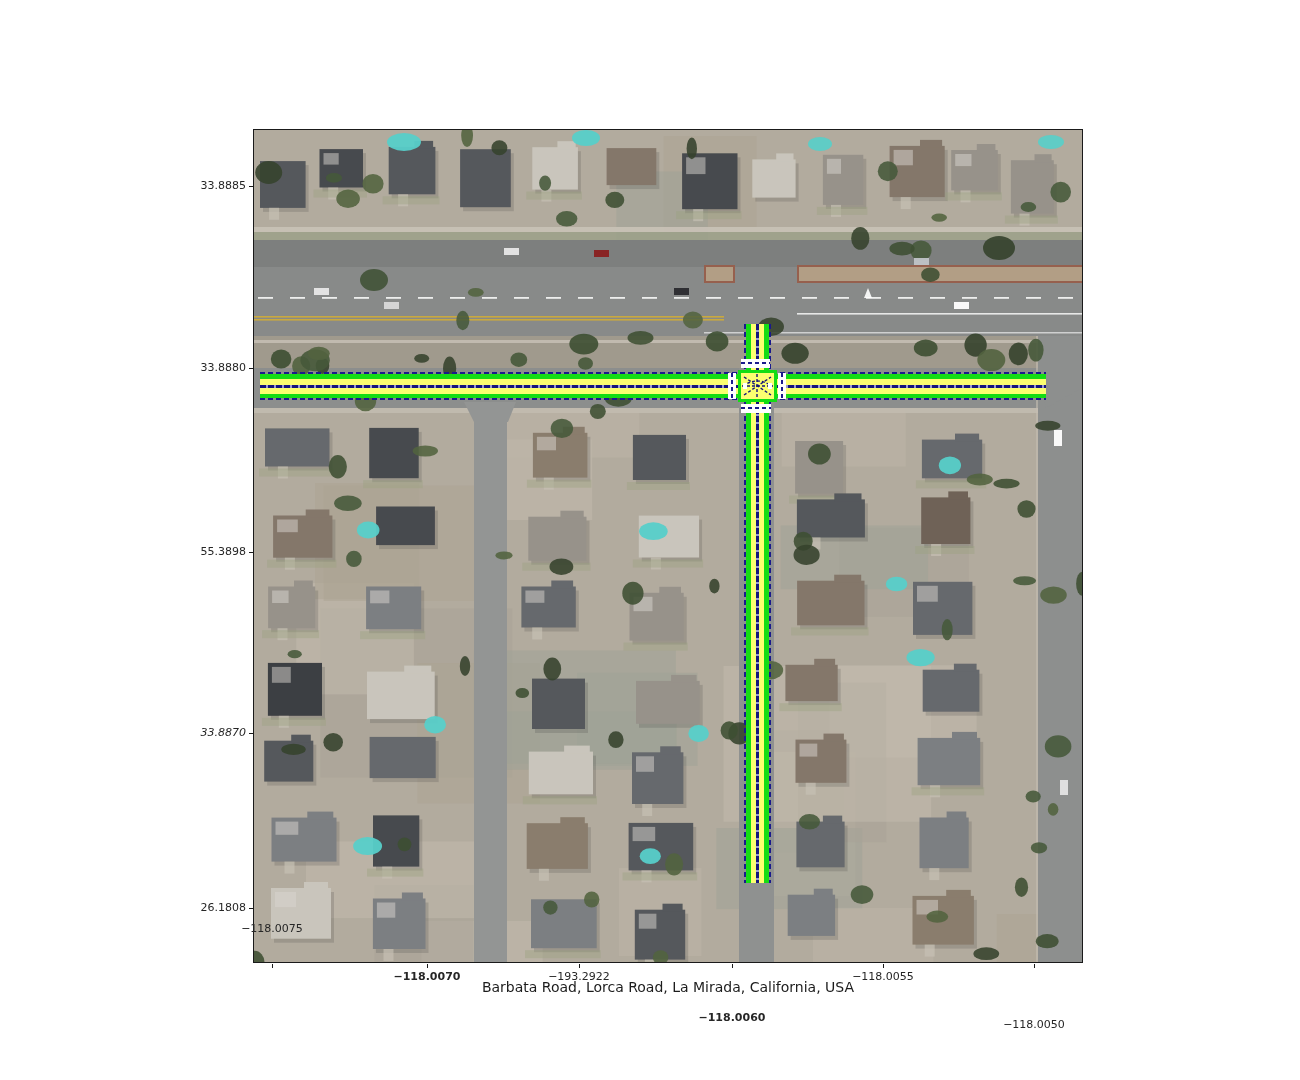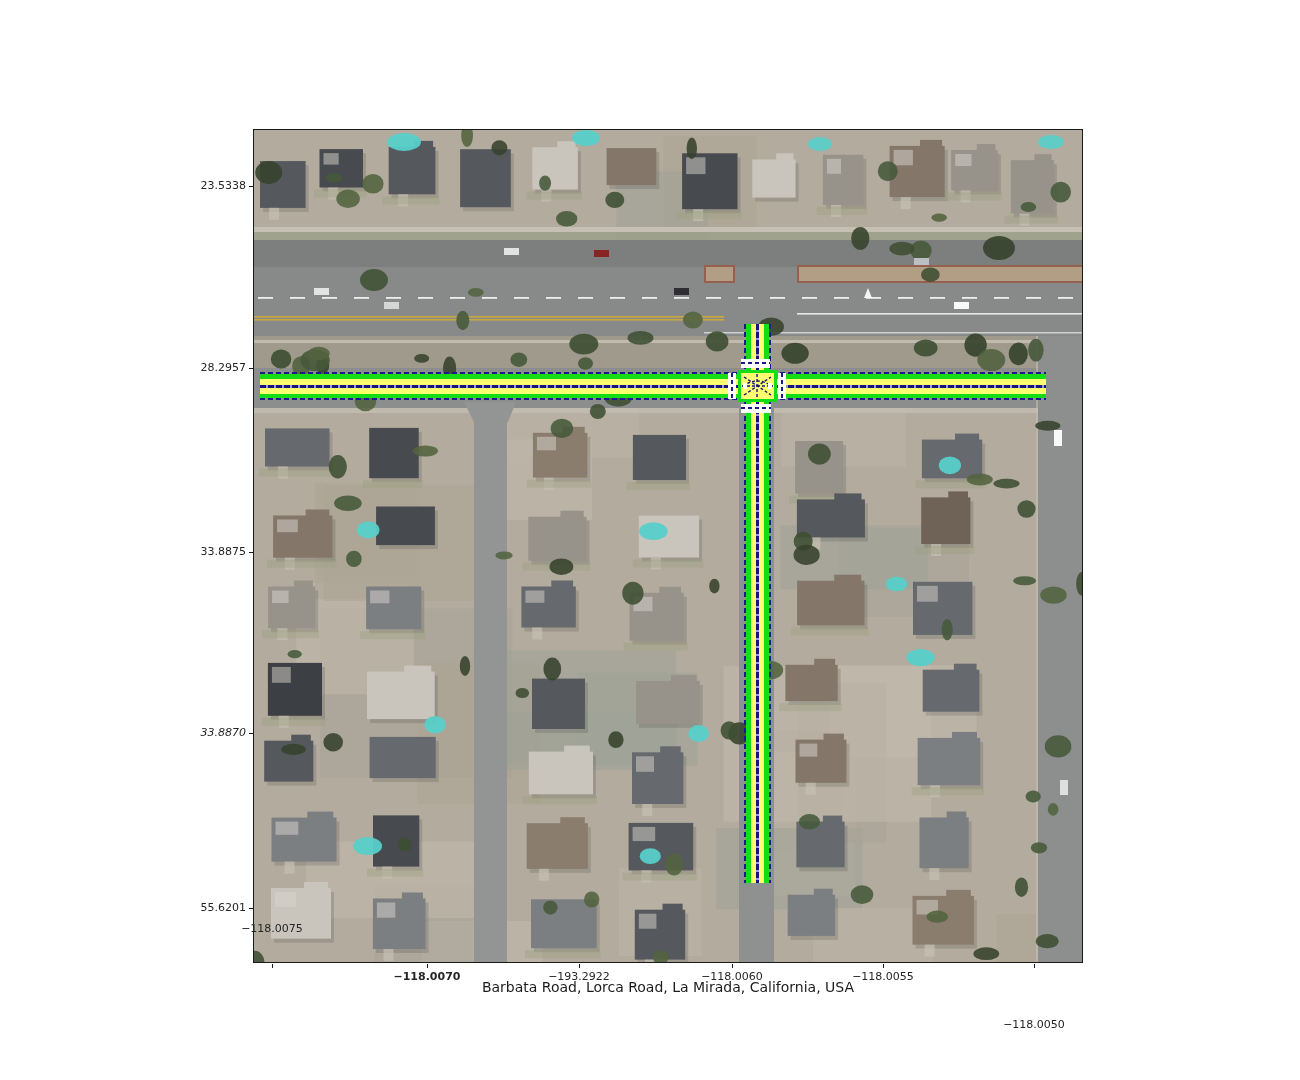--- a/index.html
+++ b/index.html
@@ -540,39 +540,39 @@
     <div class="ov cw cw-w">
         <div class="d"></div>
       </div>
     <div class="ov cw cw-e">
         <div class="d"></div>
       </div>
   </div>
 
   <div id="yaxis">
       <div class="tickmark" style="left: 249px; top: 186px; width: 4px; height: 1px;"></div>
-      <div class="ticklabel ylab" style="left: 130px; top: 179px;">23.5338</div>
+      <div class="ticklabel ylab" style="left: 130px; top: 179px;">33.8885</div>
       <div class="tickmark" style="left: 249px; top: 368px; width: 4px; height: 1px;"></div>
-      <div class="ticklabel ylab" style="left: 130px; top: 361px;">28.2957</div>
+      <div class="ticklabel ylab" style="left: 130px; top: 361px;">33.8880</div>
       <div class="tickmark" style="left: 249px; top: 552px; width: 4px; height: 1px;"></div>
-      <div class="ticklabel ylab" style="left: 130px; top: 545px;">33.8875</div>
+      <div class="ticklabel ylab" style="left: 130px; top: 545px;">55.3898</div>
       <div class="tickmark" style="left: 249px; top: 733px; width: 4px; height: 1px;"></div>
       <div class="ticklabel ylab" style="left: 130px; top: 726px; font-style: italic;">33.8870</div>
       <div class="tickmark" style="left: 249px; top: 908px; width: 4px; height: 1px;"></div>
-      <div class="ticklabel ylab" style="left: 130px; top: 901px;">55.6201</div>
+      <div class="ticklabel ylab" style="left: 130px; top: 901px;">26.1808</div>
     </div>
   <div id="xaxis">
       <div class="tickmark" style="left: 272px; top: 964px; width: 1px; height: 4px;"></div>
       <div class="ticklabel xlab" style="left: 224px; top: 922px; text-align: center;">−118.0075</div>
       <div class="tickmark" style="left: 427px; top: 964px; width: 1px; height: 4px;"></div>
       <div class="ticklabel xlab" style="left: 379px; top: 970px; font-weight: bold;">−118.0070</div>
       <div class="tickmark" style="left: 579px; top: 964px; width: 1px; height: 4px;"></div>
       <div class="ticklabel xlab" style="left: 531px; top: 970px;">−193.2922</div>
       <div class="tickmark" style="left: 732px; top: 964px; width: 1px; height: 4px;"></div>
-      <div class="ticklabel xlab" style="left: 684px; top: 970px;">−118.0060</div>
+      <div class="ticklabel xlab" style="left: 684px; top: 1011px; font-weight: bold;">−118.0060</div>
       <div class="tickmark" style="left: 883px; top: 964px; width: 1px; height: 4px;"></div>
       <div class="ticklabel xlab" style="left: 835px; top: 970px;">−118.0055</div>
       <div class="tickmark" style="left: 1034px; top: 964px; width: 1px; height: 4px;"></div>
       <div class="ticklabel xlab" style="left: 986px; top: 970px; margin-top: 48px;">−118.0050</div>
     </div>
 
   <div class="fig-title">Barbata Road, Lorca Road, La Mirada, California, USA</div>
 </div>
 
 </body></html>

